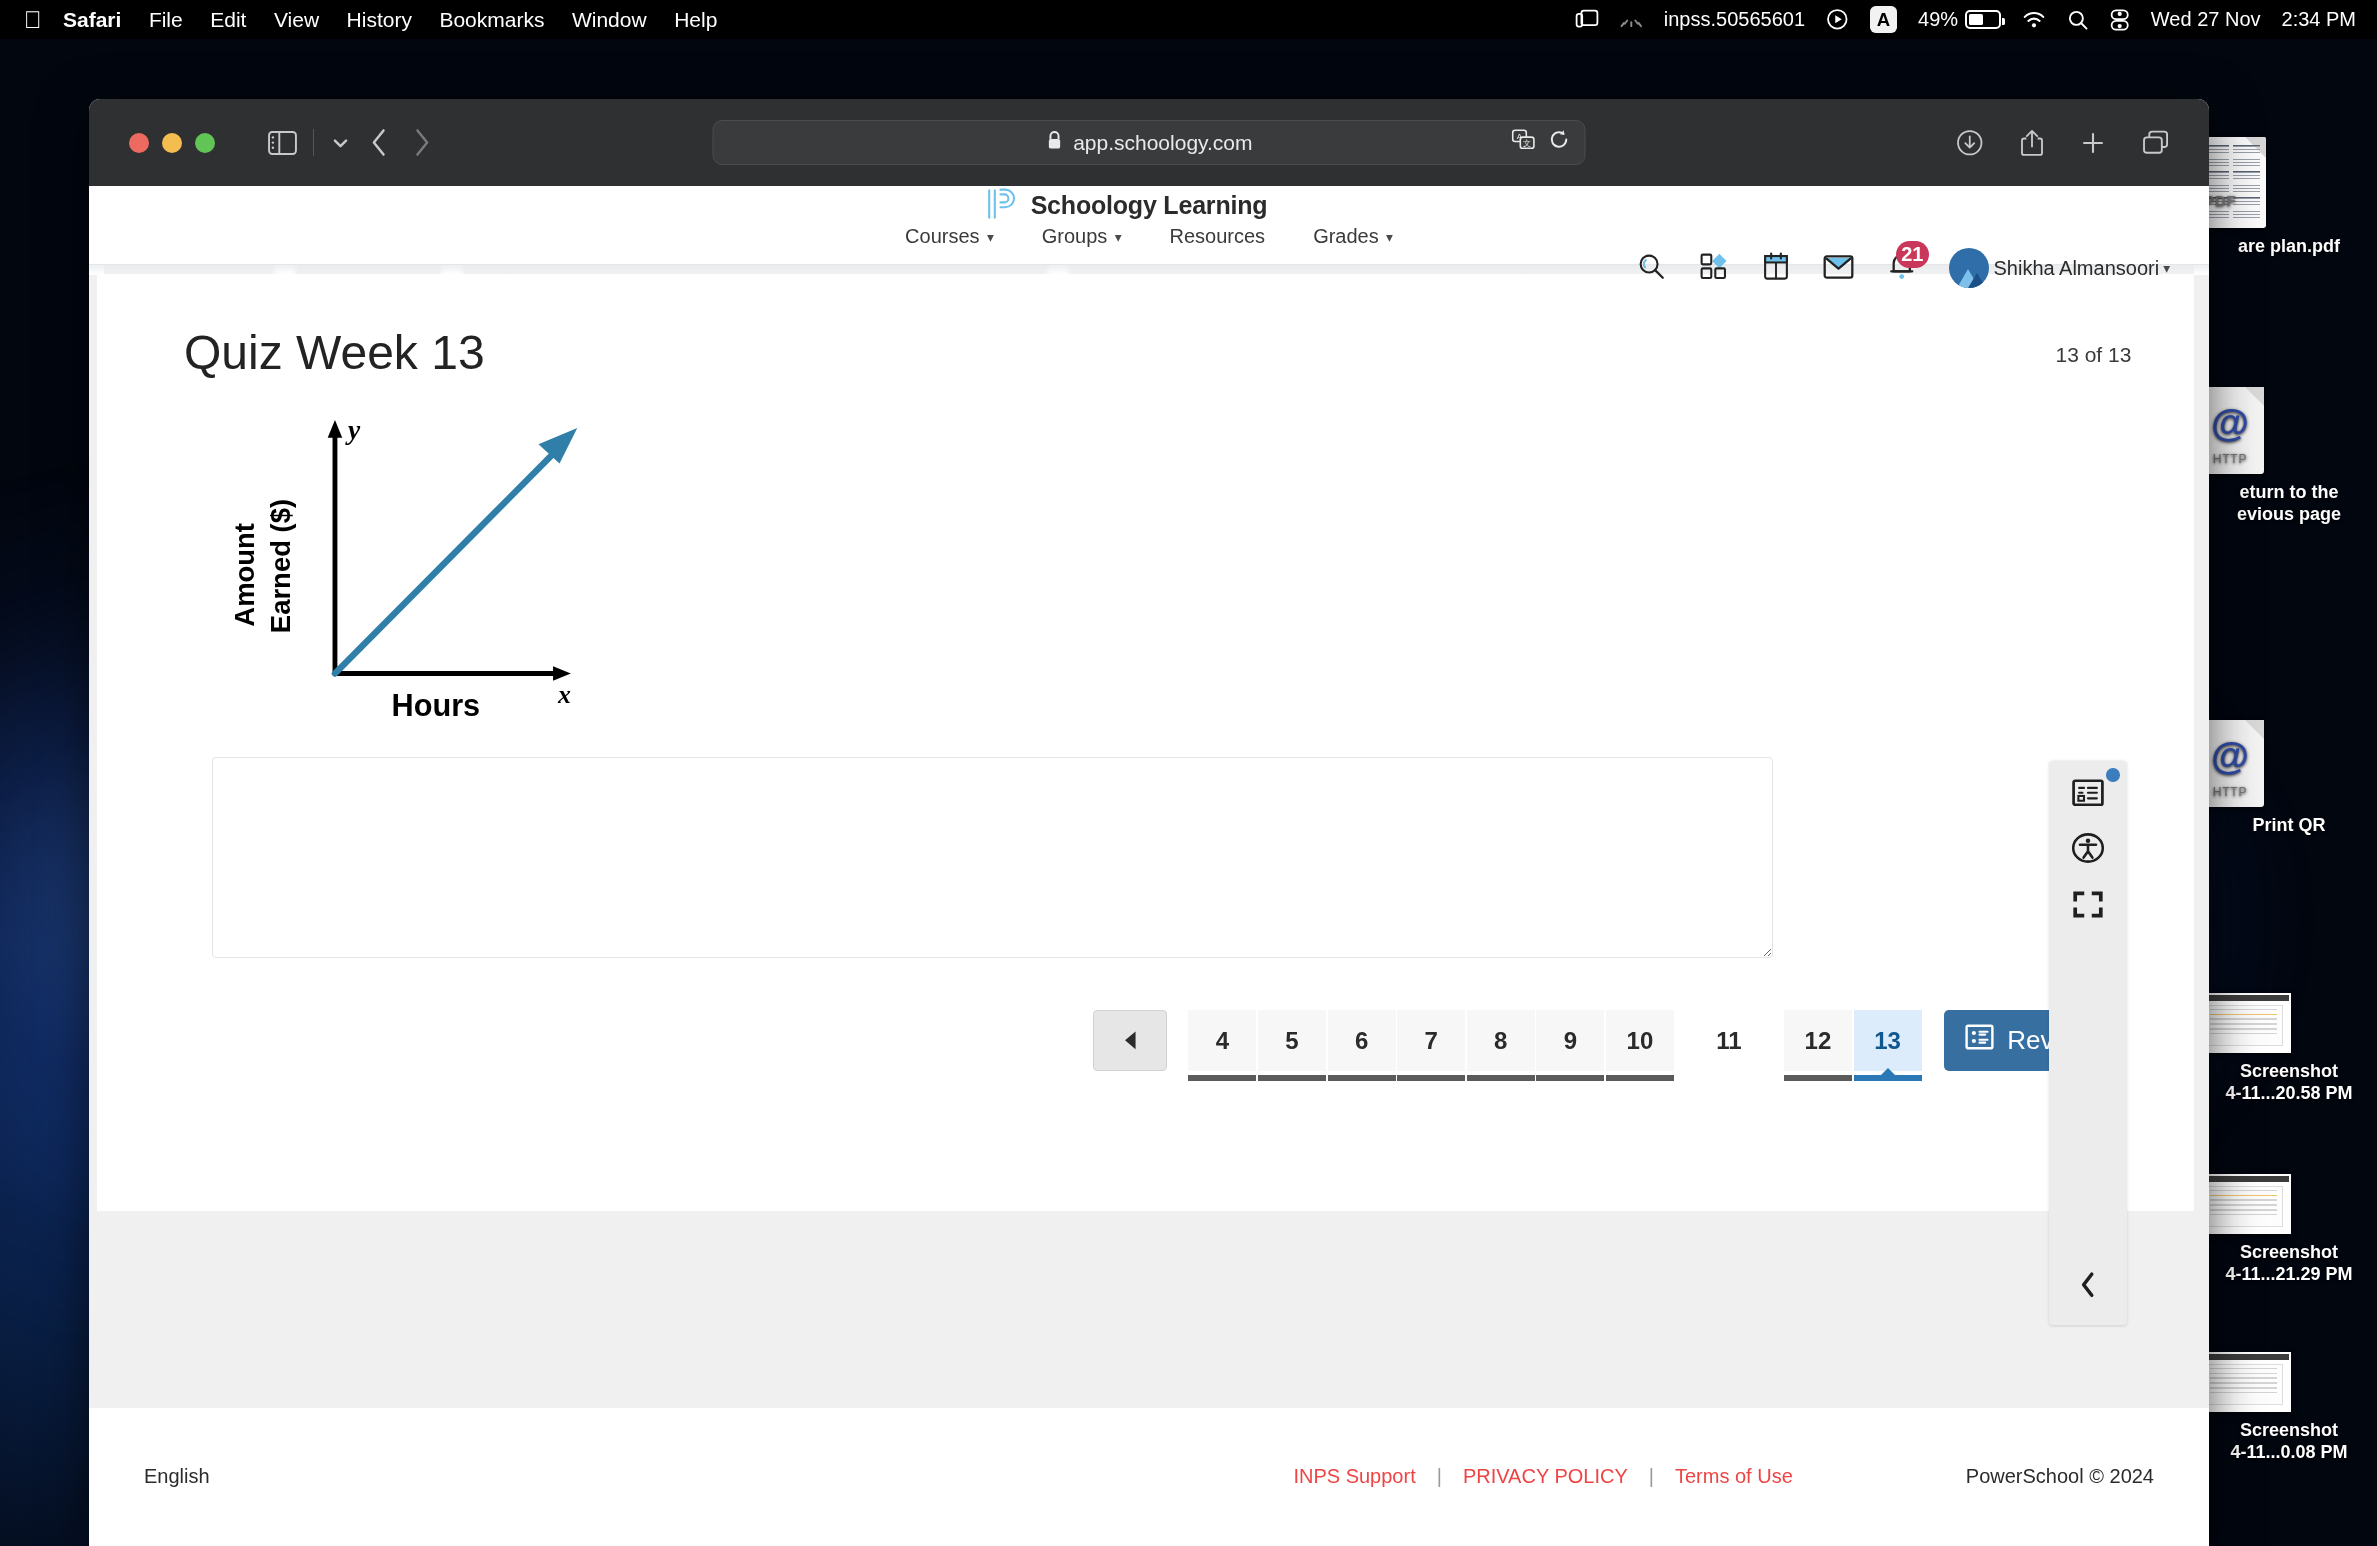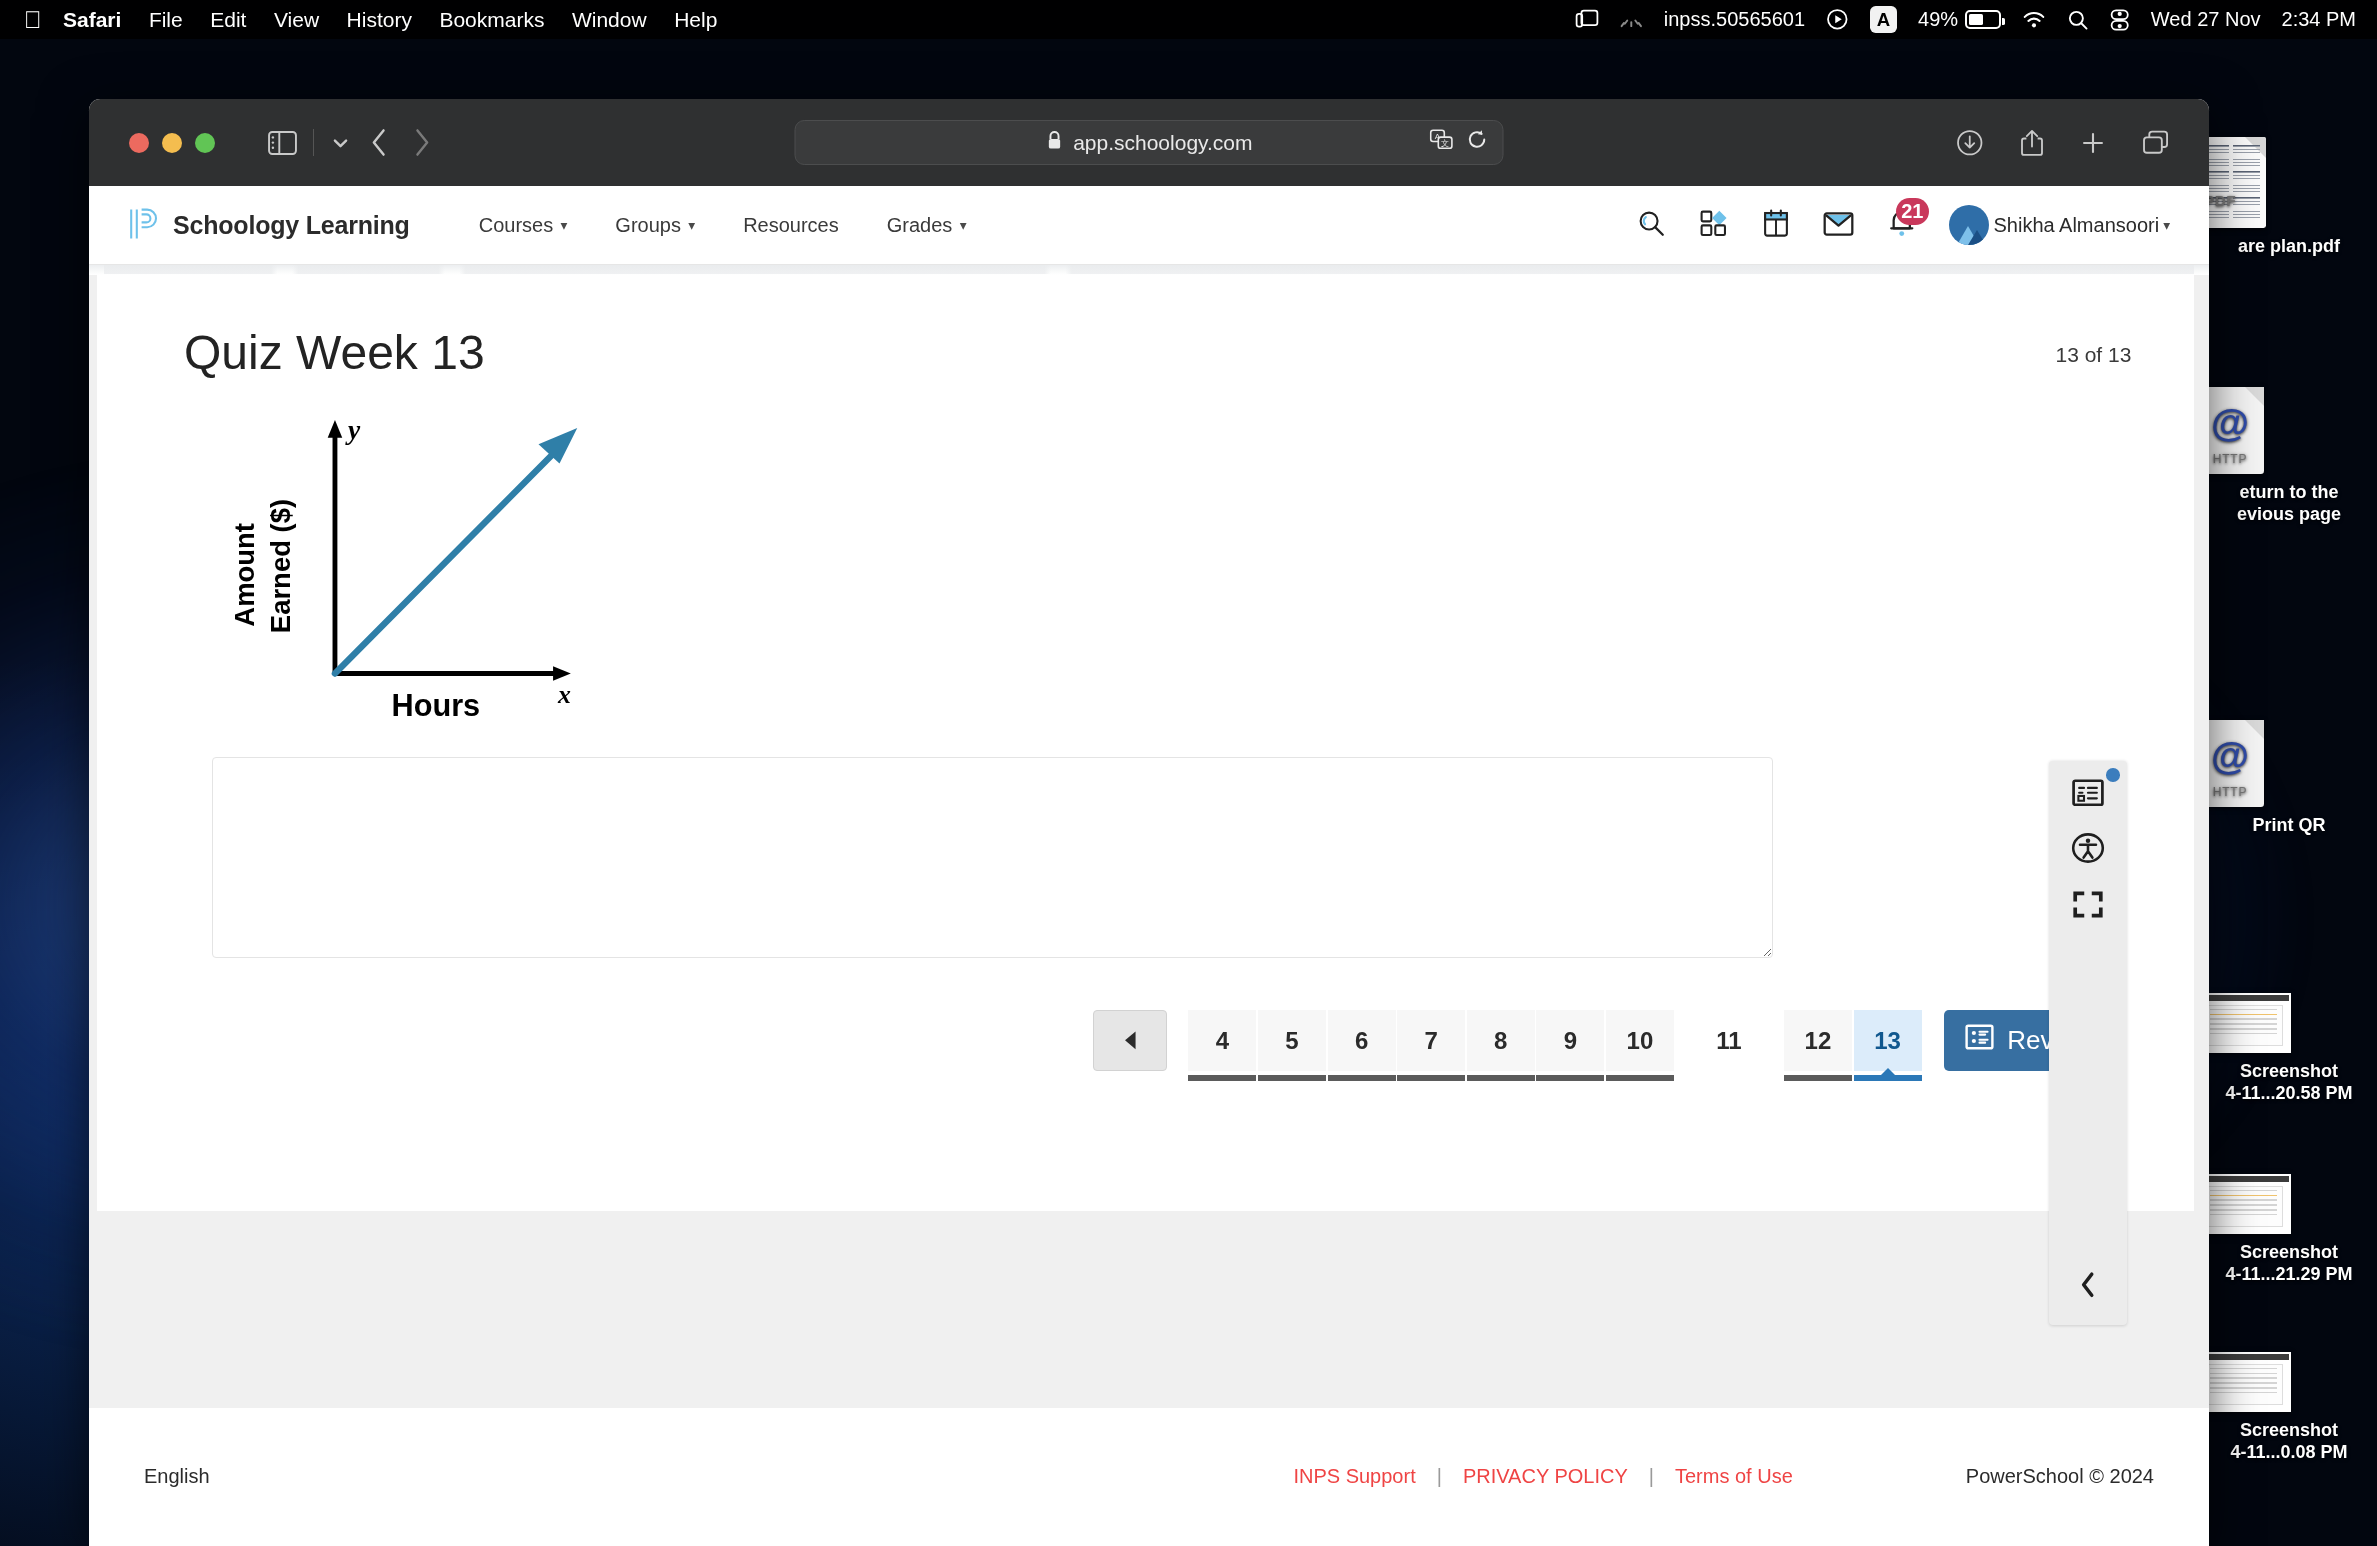--- a/index.html
+++ b/index.html
@@ -147,37 +147,37 @@
   .tl.r { background: #ec6a5f; } .tl.y { background: #f4bd4f; } .tl.g { background: #61c555; }
   .tb-btn {
     color: #c9c9c9; display: inline-flex; align-items: center; justify-content: center;
     cursor: default;
   }
   .sidebar-toggle { margin-left: 53px; }
   .divider-v { width: 0.8px; height: 27.5px; background: #555; margin: 0 16px; }
   .nav-arrows { display: flex; gap: 21px; margin-left: 18px; }
   .urlbar {
     position: absolute; left: 50%; transform: translateX(-50%);
-    width: 709px; height: 45px;
+    width: 873px; height: 45px;
     background: #3a3b3c; border: 0.8px solid #4c4d4e; border-radius: 9.7px;
     display: flex; align-items: center; justify-content: center;
     color: #e9e9e9; font-size: 21px; gap: 9.7px;
   }
   .urlbar .right-icons {
     position: absolute; right: 14.6px; display: flex; align-items: center; gap: 13px;
   }
   .tb-right {
     margin-left: auto; display: flex; align-items: center; gap: 36px; padding-right: 16px;
   }
 
   
   #sgy-header {
     height: 79px; background: #fff; display: flex; align-items: center;
     padding: 0 39px 0 39px; border-bottom: 0.8px solid #e6e6e6;
-    position: relative; z-index: 5;
+    position: relative; z-index: 5; flex-direction: column;
   }
   .brand { display: flex; align-items: center; gap: 13px; margin-right: 45px; }
   .brand-name { font-size: 25px; font-weight: bold; color: #2b2b2b; letter-spacing: -0.2px; }
   .mainnav { display: flex; align-items: center; gap: 0; }
   .mainnav a {
     font-size: 20px; color: #3a3a3a; text-decoration: none;
     padding: 0 24px; display: inline-flex; align-items: center; gap: 7.3px;
   }
   .caret { font-size: 13.7px; color: #4a4a4a; }
   .hdr-right { margin-left: auto; display: flex; align-items: center; gap: 34px; }

